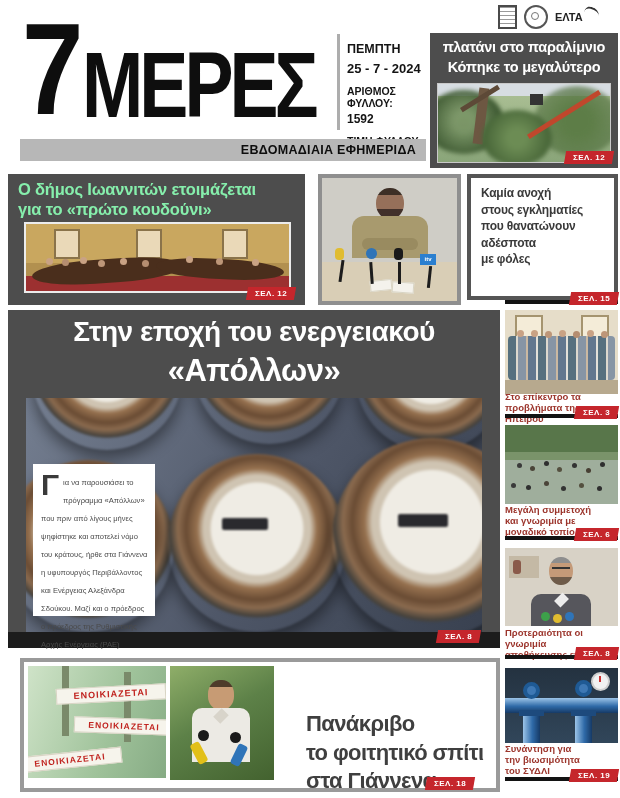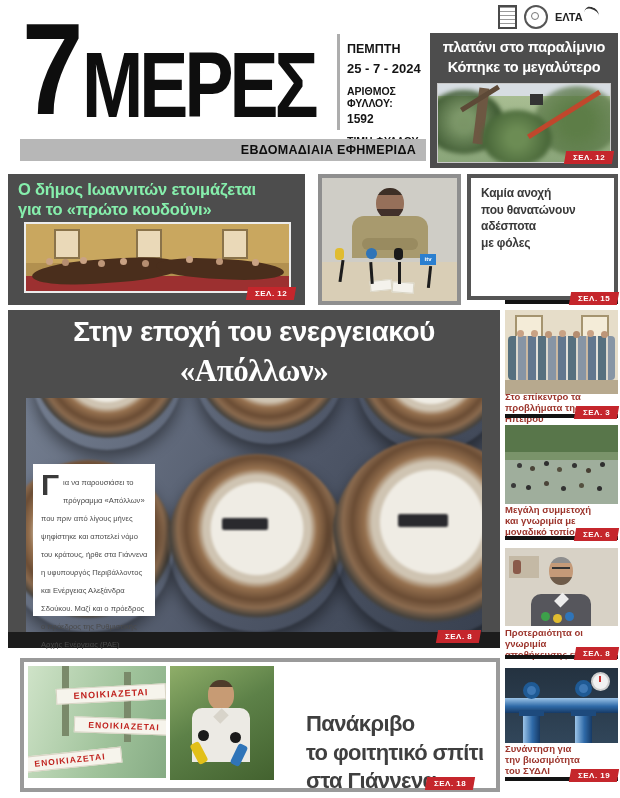--- a/index.html
+++ b/index.html
@@ -88,21 +88,21 @@
        box-sizing:border-box;}
   .r2r-title{position:absolute;left:10px;top:7px;color:#3a3a3a;font-size:12px;
              font-weight:bold;line-height:1.38;letter-spacing:-.2px;}
   .bar-r2{left:505px;top:300px;width:113px;}
 
   
   .main-box{left:8px;top:310px;width:492px;height:338px;}
   .m-title1{position:absolute;left:0;top:6px;width:100%;text-align:center;color:#fff;
             font-size:28px;font-weight:bold;letter-spacing:-.5px;}
   .m-title2{position:absolute;left:0;top:43px;width:100%;text-align:center;color:#fff;
-            font-size:31px;font-weight:bold;letter-spacing:-.5px;font-family:Liberation Serif, serif;}
+            font-size:31px;font-weight:bold;letter-spacing:-.5px;}
   .m-photo{left:18px;top:88px;width:456px;height:234px;
            background:linear-gradient(120deg,#747e90,#4e5667 55%,#394150);}
   .meters{position:absolute;inset:0;filter:blur(.8px);}
   .meter{position:absolute;border-radius:50%;
      background:radial-gradient(circle at 50% 42%,#efece4 0 33%,#cfc4b2 35% 39%,#96714f 44%,
                 #6a4c34 52%,#8a6a4e 58%,#46423c 64%,rgba(0,0,0,0) 66%);
      box-shadow:0 8px 16px rgba(0,0,0,.45);}
   .reg{position:absolute;background:#2a2a2e;border-radius:2px;}
   .m-strip{position:absolute;left:0;bottom:0;width:100%;height:16px;background:#1c1c1c;}
   .lead{position:absolute;left:25px;top:154px;width:122px;height:152px;background:#fff;
@@ -250,20 +250,21 @@
     <div class="mic-head" style="left:44px;top:70px;background:#2f74b8;border-radius:50%;width:11px;height:11px;"></div>
     <div class="mic-stem" style="left:76px;top:84px;"></div>
     <div class="mic-head" style="left:72px;top:70px;background:#1a1a1a;"></div>
     <div class="mic-stem" style="left:106px;top:88px;transform:rotate(6deg);"></div>
     <div class="itv-flag" style="left:98px;top:76px;">itv</div>
   </div>
 
   <div class="abs r2r">
     <div class="r2r-title">
       <div>Καμία ανοχή</div>
+      <div>στους εγκληματίες</div>
       <div>που θανατώνουν</div>
       <div>αδέσποτα</div>
       <div>με φόλες</div>
     </div>
   </div>
   <div class="abs pagebar bar-r2">
     <div class="badge"><span>ΣΕΛ. 15</span></div>
   </div>
 
   <div class="abs graybox main-box">

